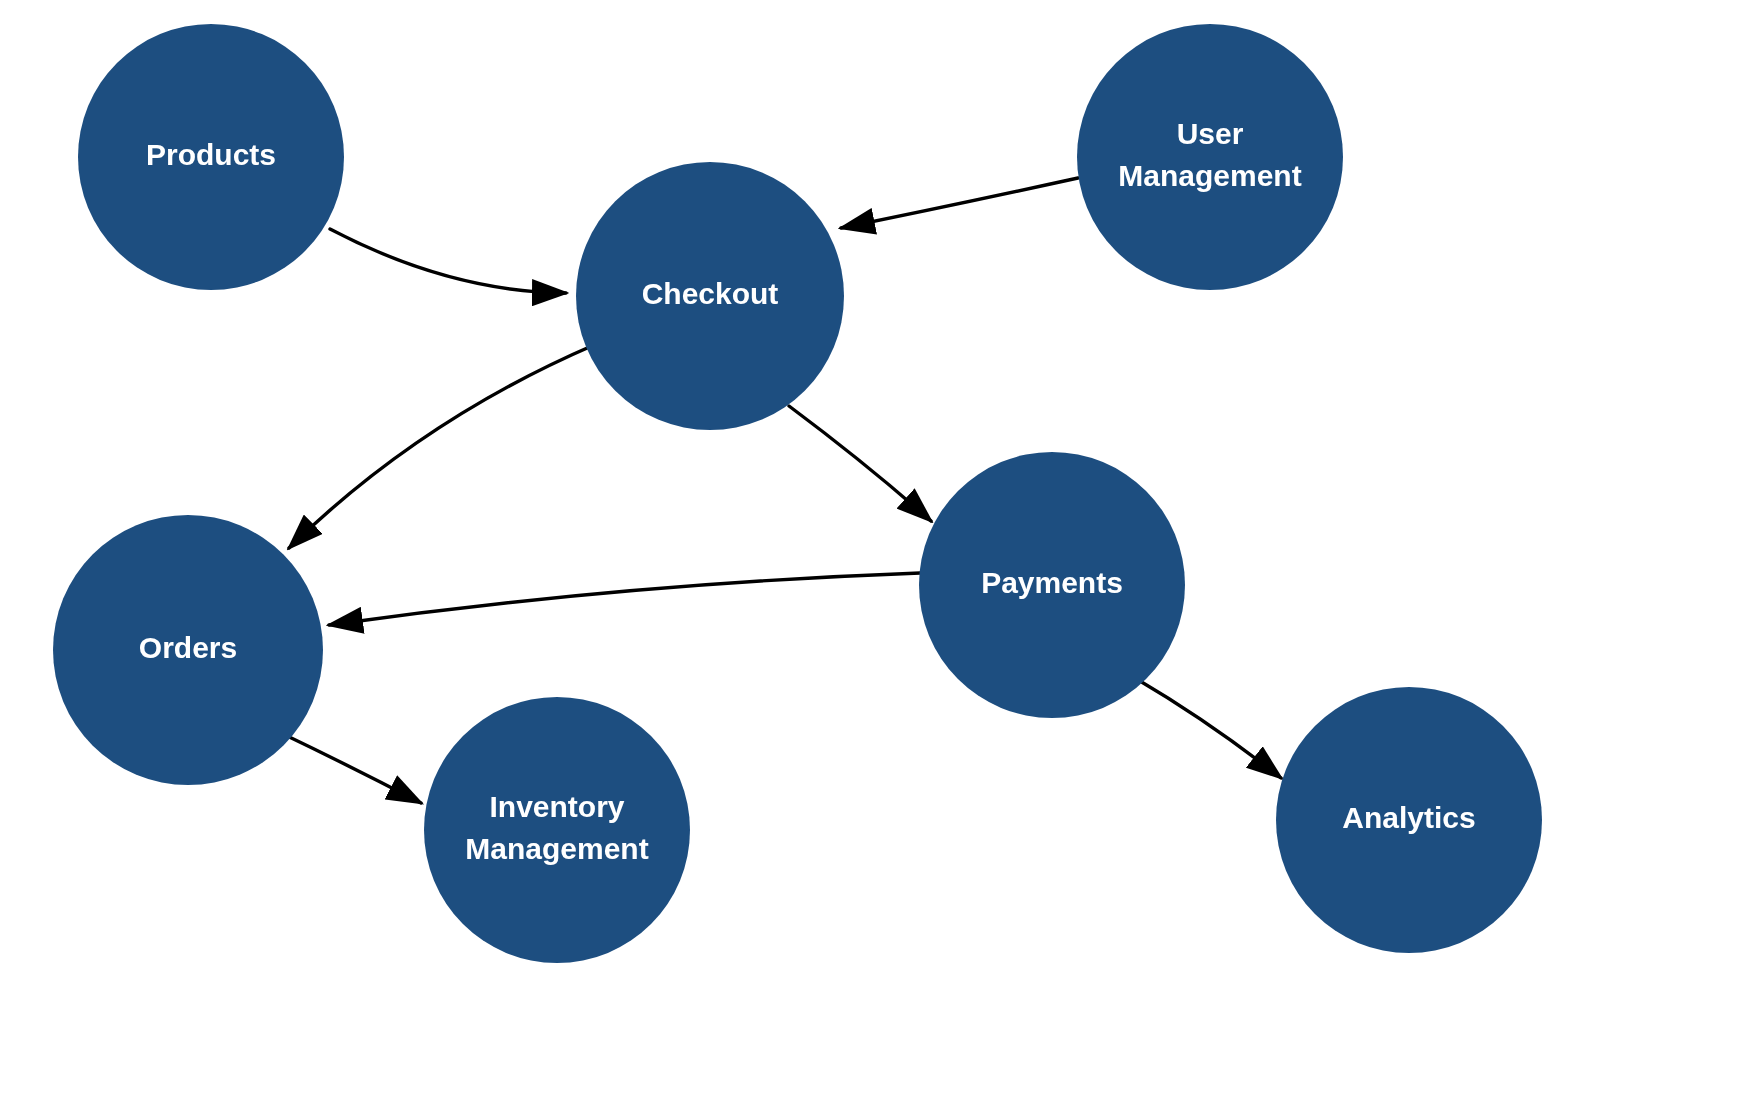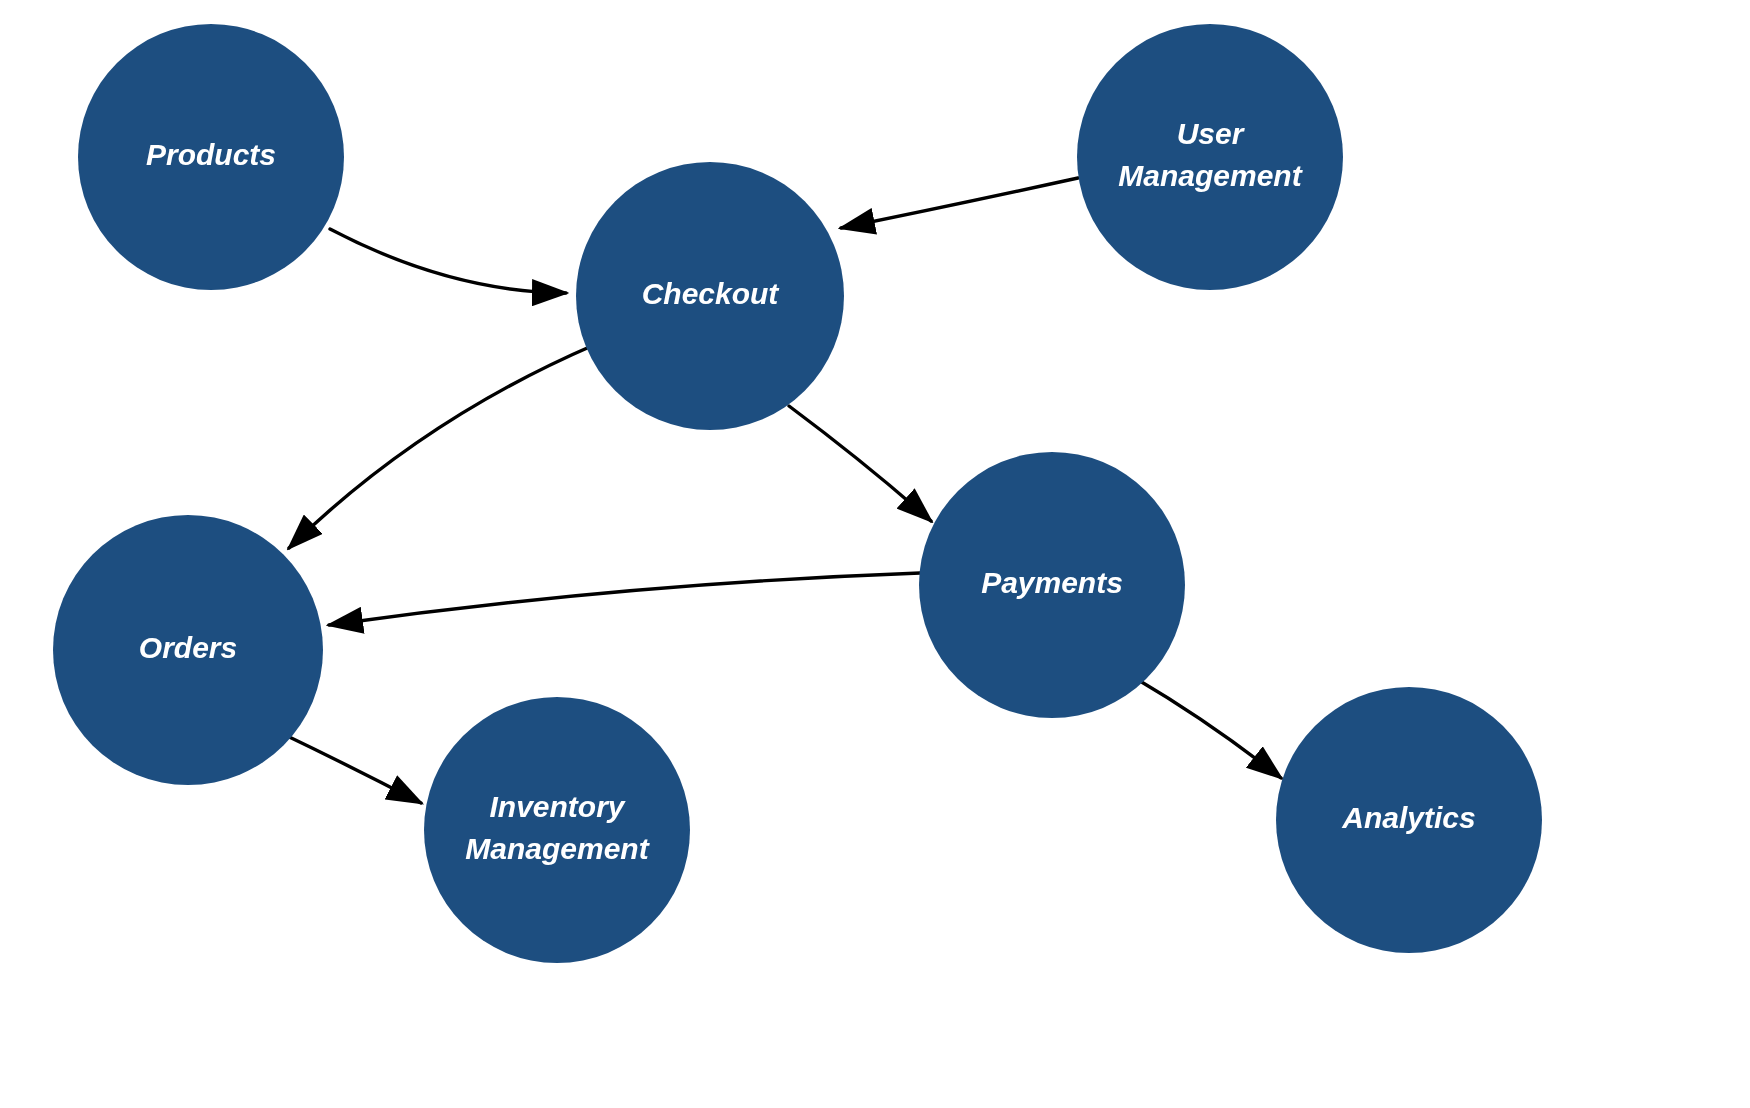--- a/index.html
+++ b/index.html
@@ -7,21 +7,20 @@
     margin: 0;
     padding: 0;
     background: #ffffff;
   }
   #canvas-wrap {
     position: relative;
     width: 1750px;
     height: 1108px;
     background: #ffffff;
     overflow: hidden;
-    font-style: italic;
   }
   svg#graph {
     position: absolute;
     top: 0;
     left: 0;
     width: 1750px;
     height: 1108px;
     display: block;
   }
   .node-circle {

